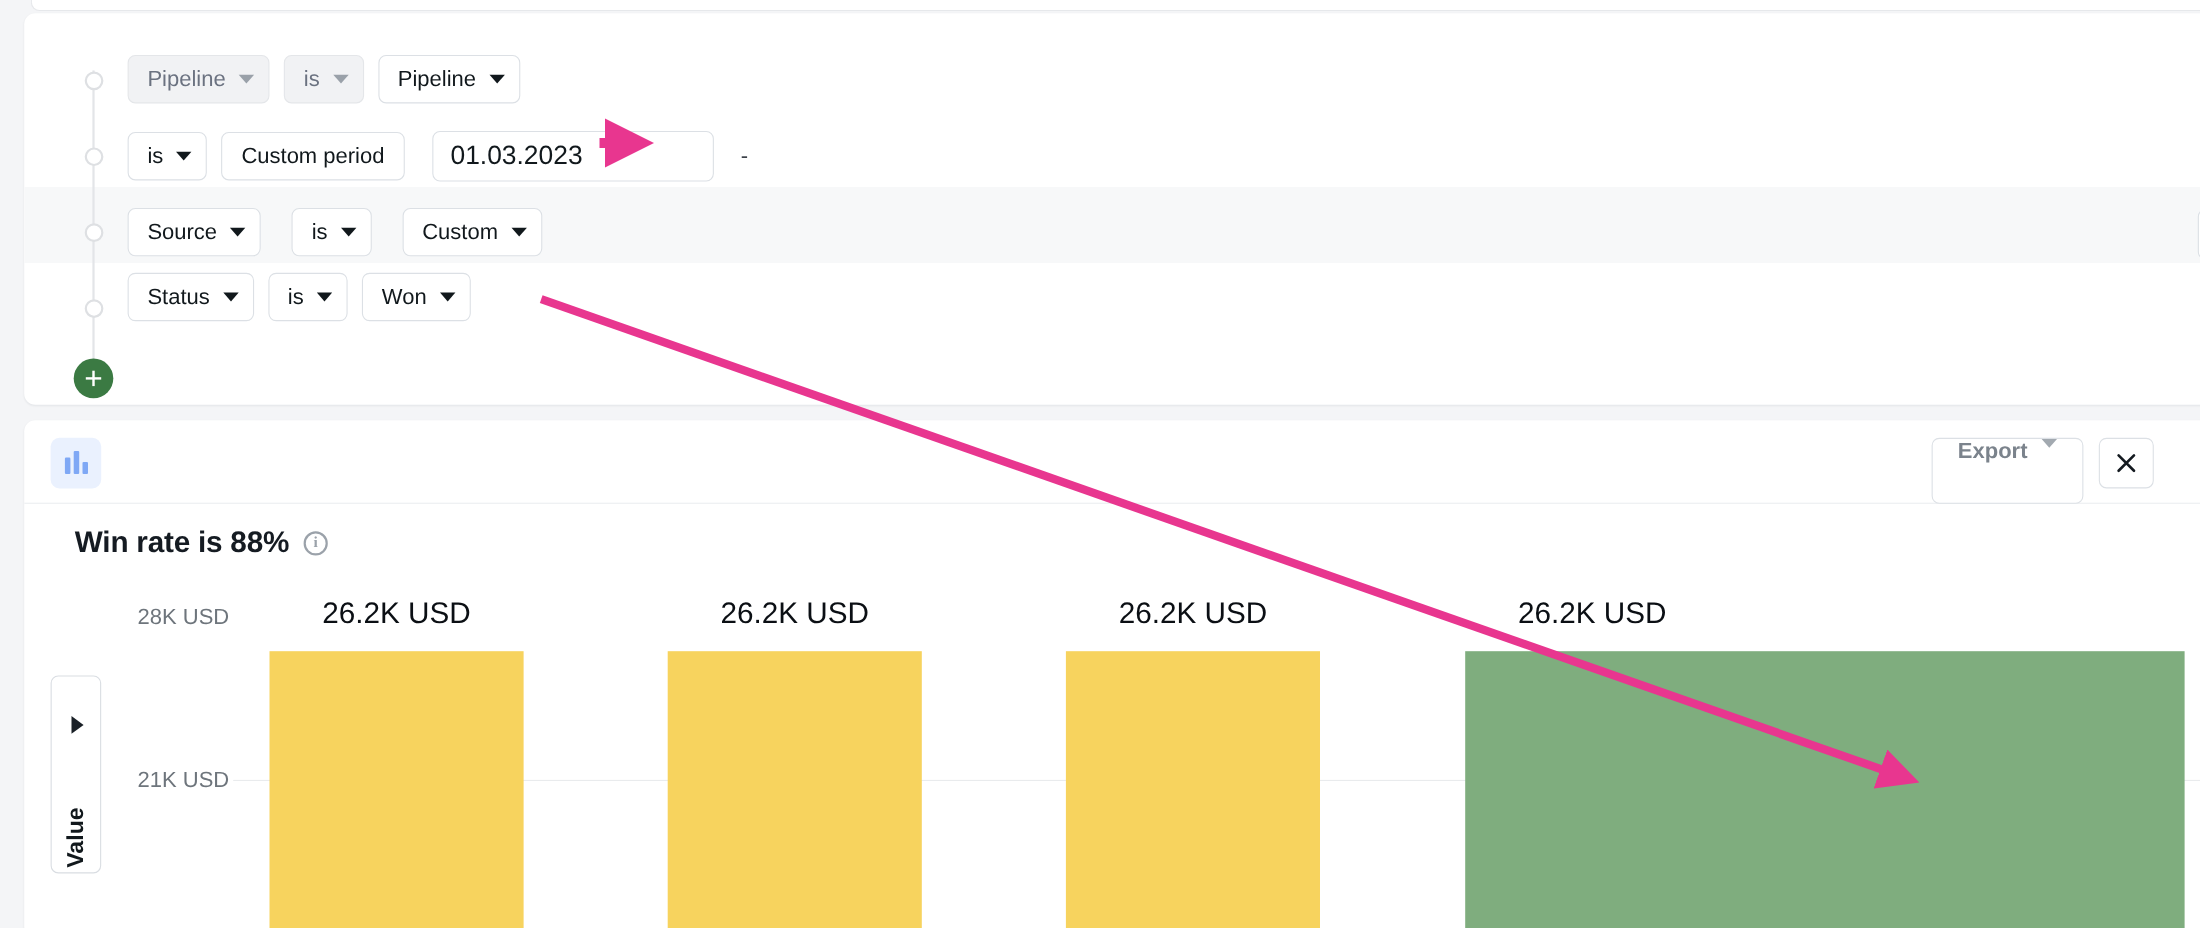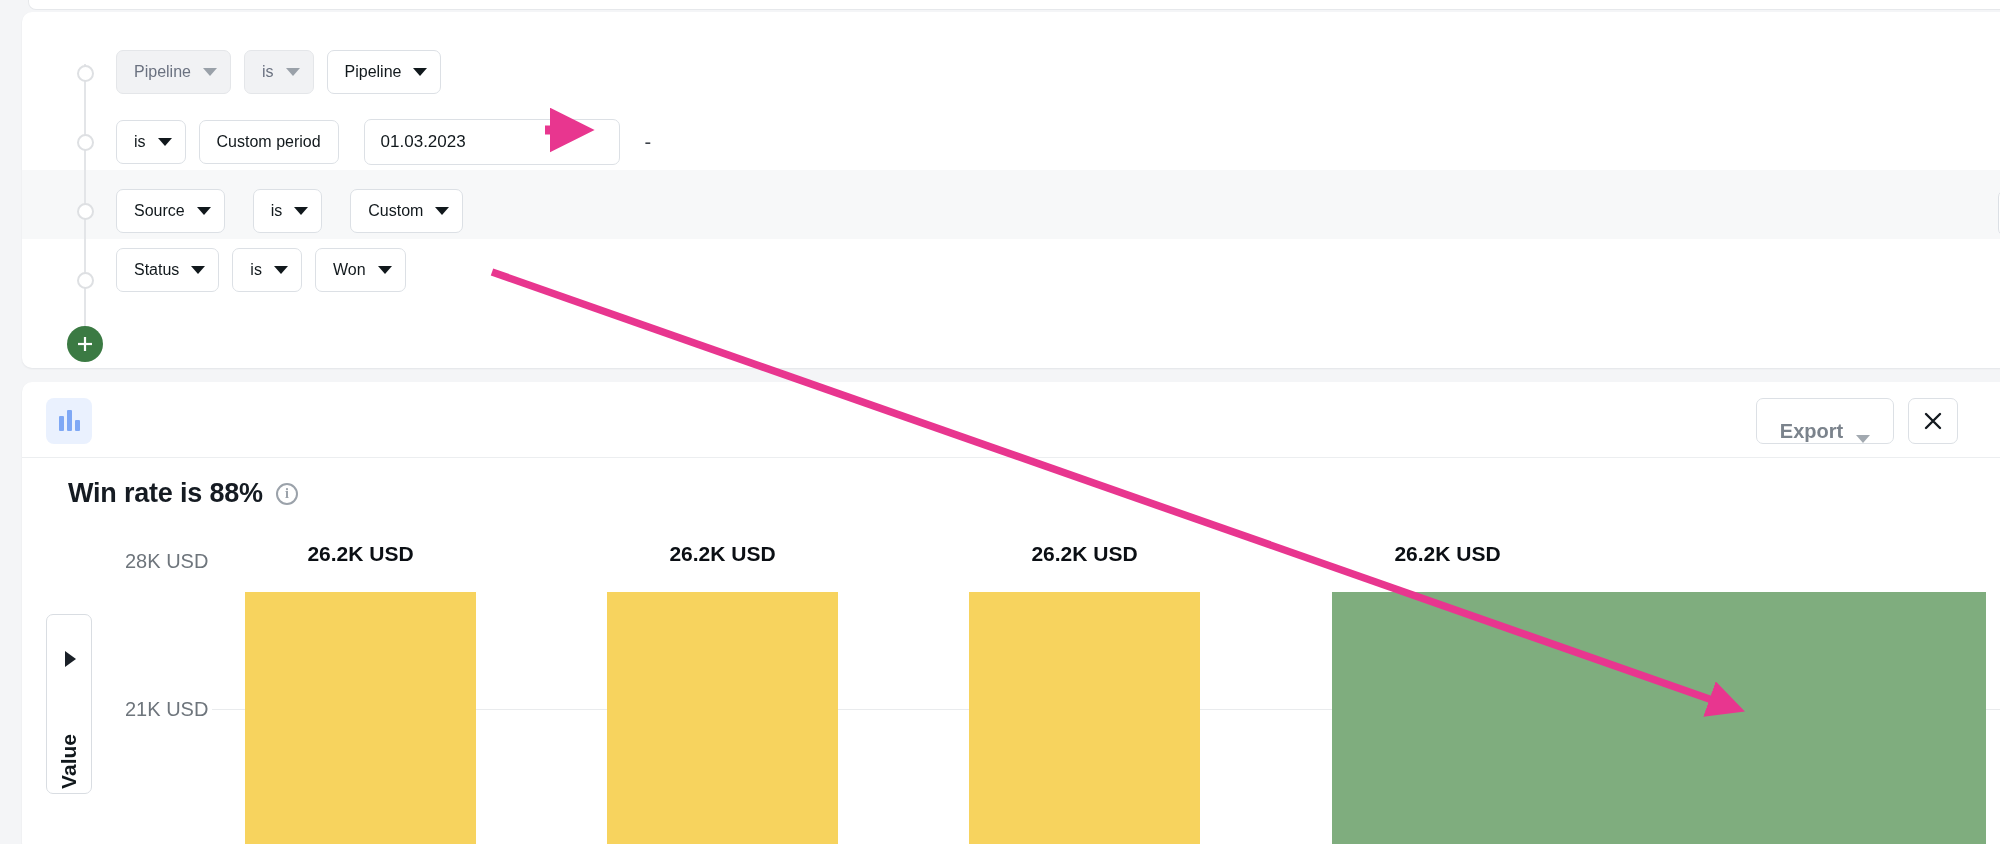--- a/index.html
+++ b/index.html
@@ -49,42 +49,42 @@
   .frow { position: absolute; display: flex; align-items: center; }
 
   .chip {
     height: 44px;
     display: inline-flex; align-items: center;
     gap: 12px;
     padding: 0 13px 0 17px;
     background: #FFFFFF;
     border: 1px solid #DCE0E5;
     border-radius: 7px;
-    font-size: 16px;
+    font-size: 20px;
     color: #11181C;
     white-space: nowrap;
     cursor: pointer;
   }
   .chip.disabled { background: #F1F2F4; border-color: #E4E6E9; color: #6B7280; cursor: default; }
   .chip .caret {
     width: 0; height: 0;
     border-left: 7px solid transparent;
     border-right: 7px solid transparent;
     border-top: 8px solid #11181C;
   }
   .chip.disabled .caret { border-top-color: #9AA1A9; }
 
   .datefield {
     height: 46px; width: 256px;
     display: inline-flex; align-items: center;
     padding: 0 16px;
     background: #fff;
     border: 1px solid #DCE0E5;
     border-radius: 7px;
-    font-size: 17px; color: #11181C;
+    font-size: 24px; color: #11181C;
   }
   .dash { font-size: 20px; color: #3C4149; margin: 0 12px; }
 
   .trash-btn {
     position: absolute; left: 1976px; top: 178px;
     width: 44px; height: 46px;
     background: #fff; border: 1px solid #DCE0E5; border-radius: 7px;
     display: flex; align-items: center; justify-content: center;
   }
 
@@ -115,24 +115,24 @@
   .chart-tile {
     position: absolute; left: 24px; top: 16px;
     width: 46px; height: 46px;
     background: #EAF1FE; border-radius: 8px;
     display: flex; align-items: flex-end; justify-content: center;
     gap: 3px; padding-bottom: 13px;
   }
   .chart-tile i { display: block; width: 5px; background: #7FA8F5; border-radius: 1px; }
   .export-btn {
     position: absolute; left: 1734px; top: 16px;
-    height: 46px; width: 138px;
+    height: 60px; width: 138px;
     border: 1px solid #DCE0E5; border-radius: 7px;
     background: #fff;
-    display: flex; align-items: flex-end; justify-content: center; gap: 13px;
+    display: flex; align-items: flex-start; justify-content: center; gap: 13px;
     font-size: 20px; font-weight: bold; color: #7B838C;
     cursor: pointer;
   }
   .export-btn .caret {
     width: 0; height: 0;
     border-left: 7px solid transparent;
     border-right: 7px solid transparent;
     border-top: 8px solid #A2A9B0;
   }
   .close-btn {
@@ -175,21 +175,21 @@
   .vtab .vtxt {
     position: absolute; left: 50%; bottom: 4px;
     transform: translateX(-50%) rotate(180deg);
     writing-mode: vertical-rl;
     font-size: 21px; font-weight: bold; color: #11181C;
     white-space: nowrap;
   }
   .bar { position: absolute; bottom: 0; }
   .barlabel {
     position: absolute;
-    font-size: 21px; font-weight: bold; color: #0B0F14;
+    font-size: 27px; font-weight: normal; color: #0B0F14;
     text-align: center; white-space: nowrap;
   }
 
   
   .anno { position: absolute; left: 0; top: 0; width: 2000px; height: 844px; pointer-events: none; }
 </style>
 </head>
 <body>
 
 <div id="root">

